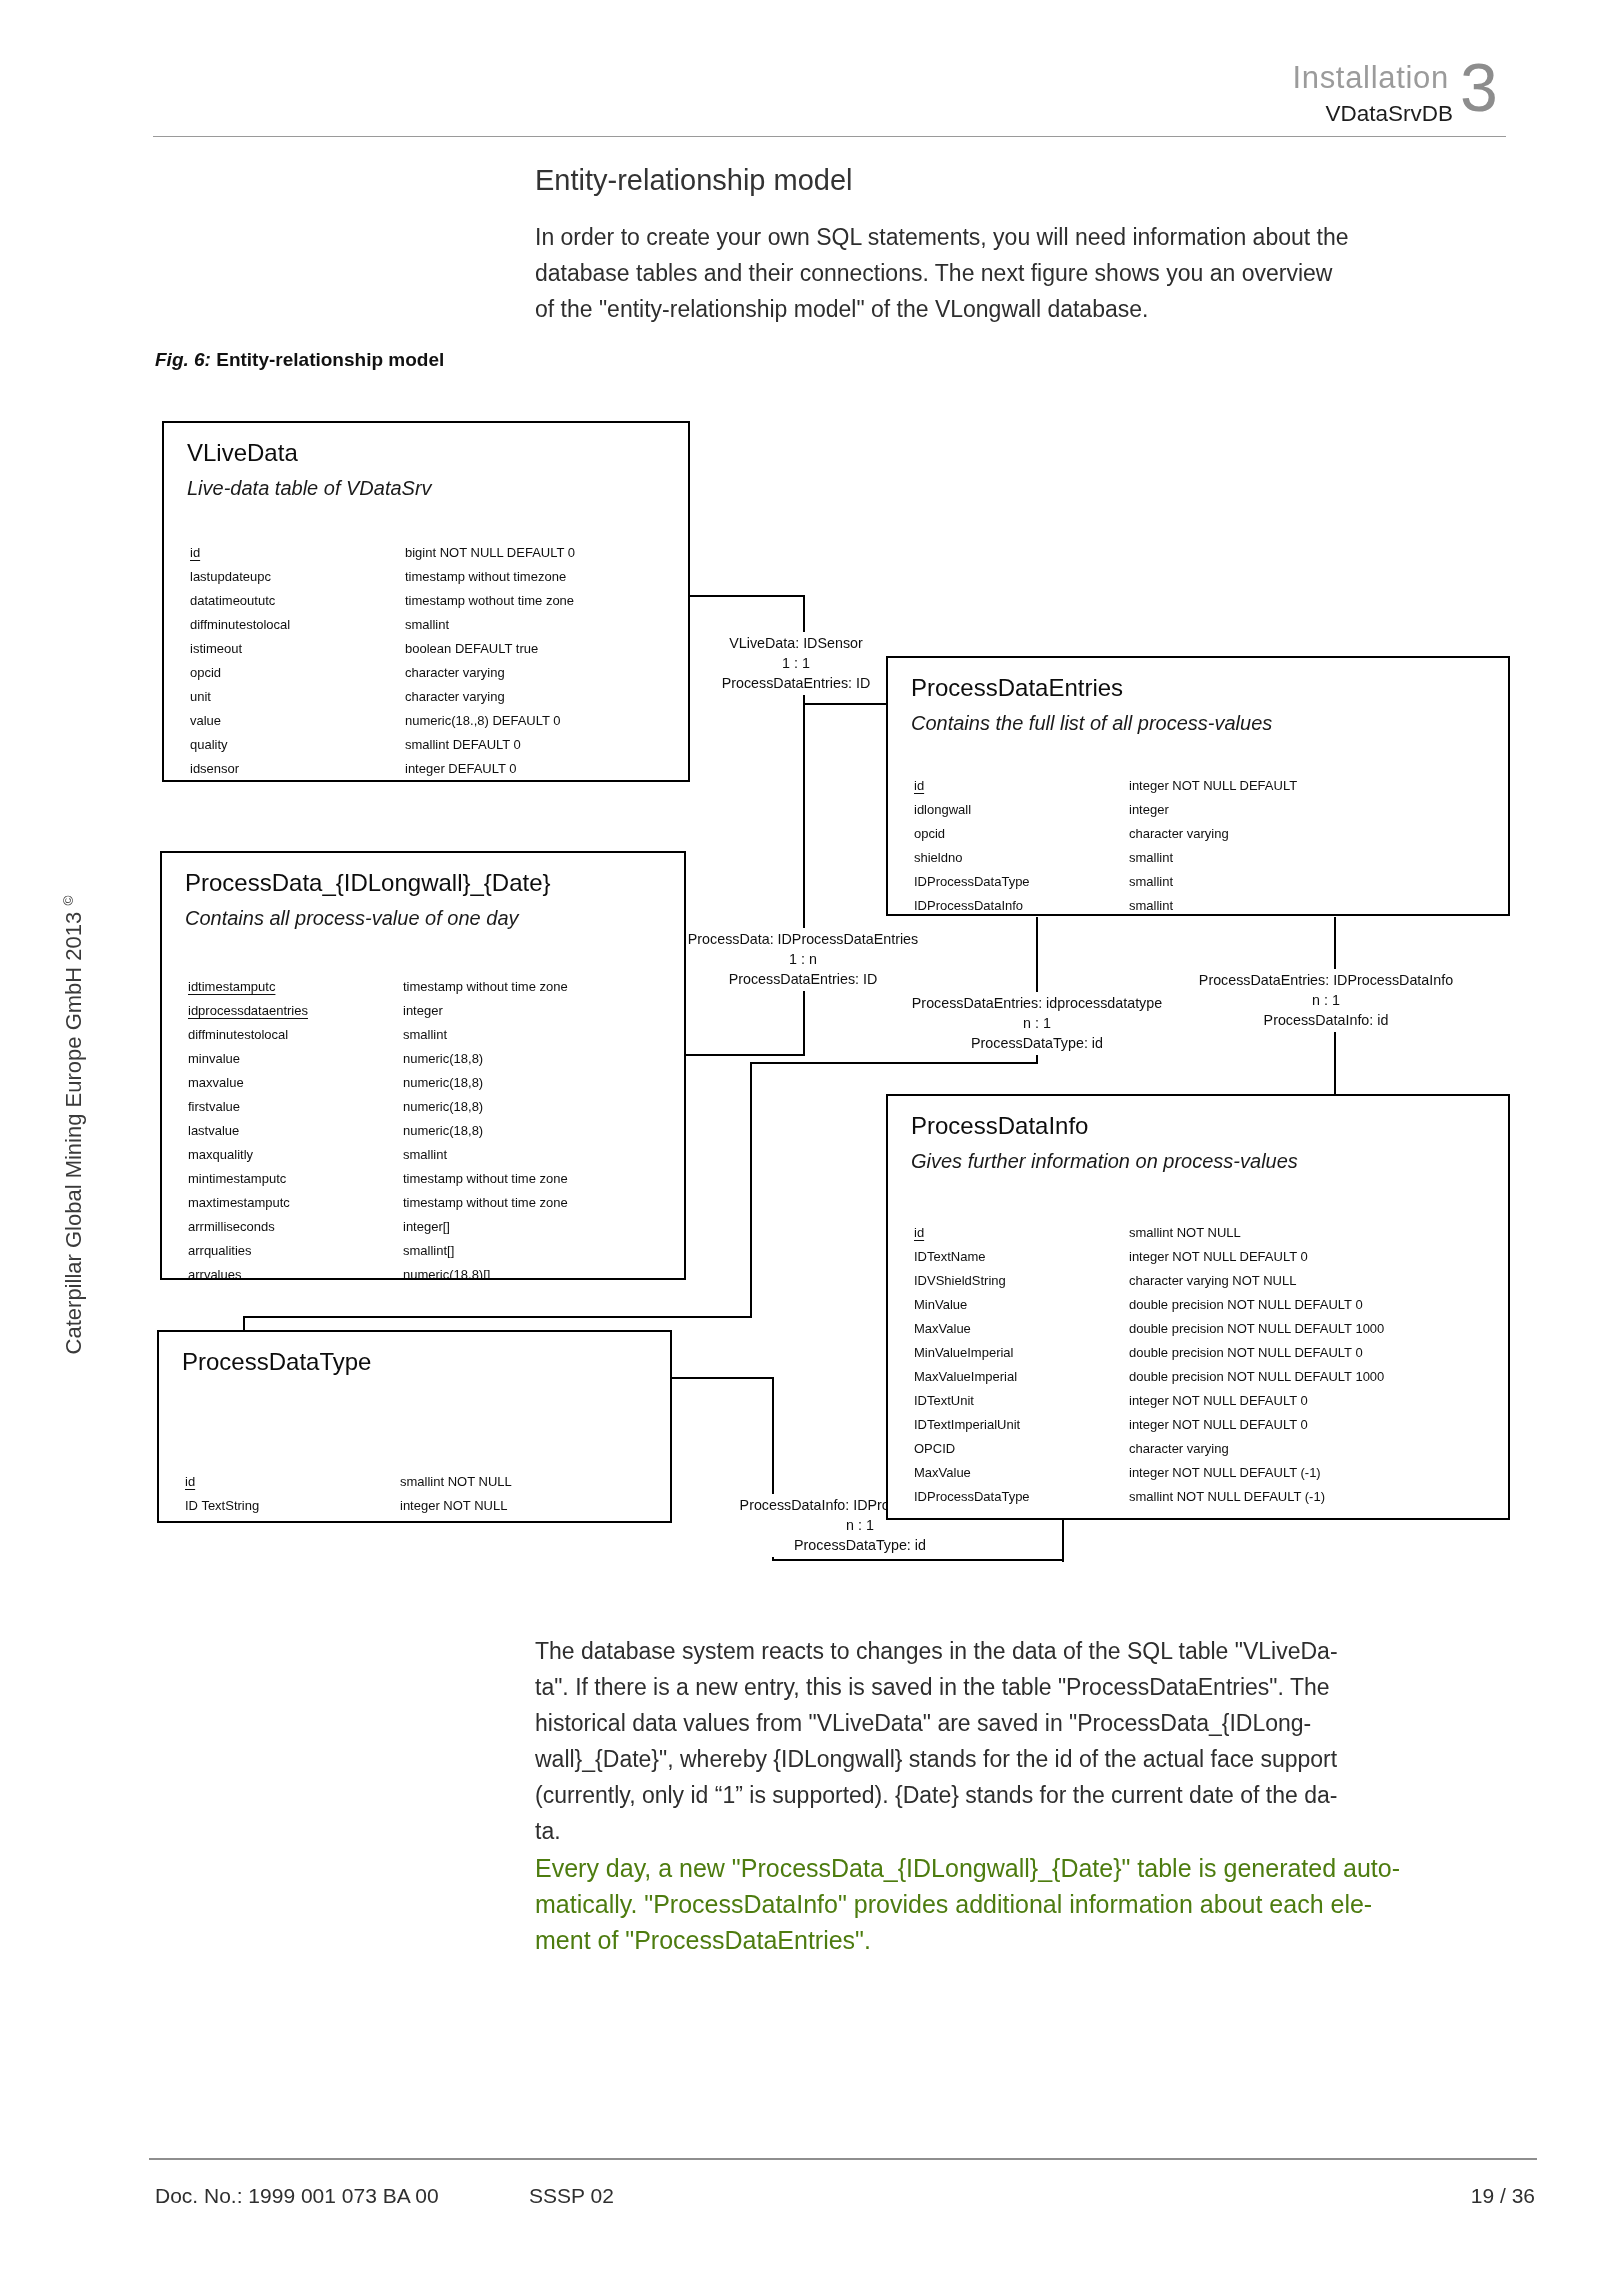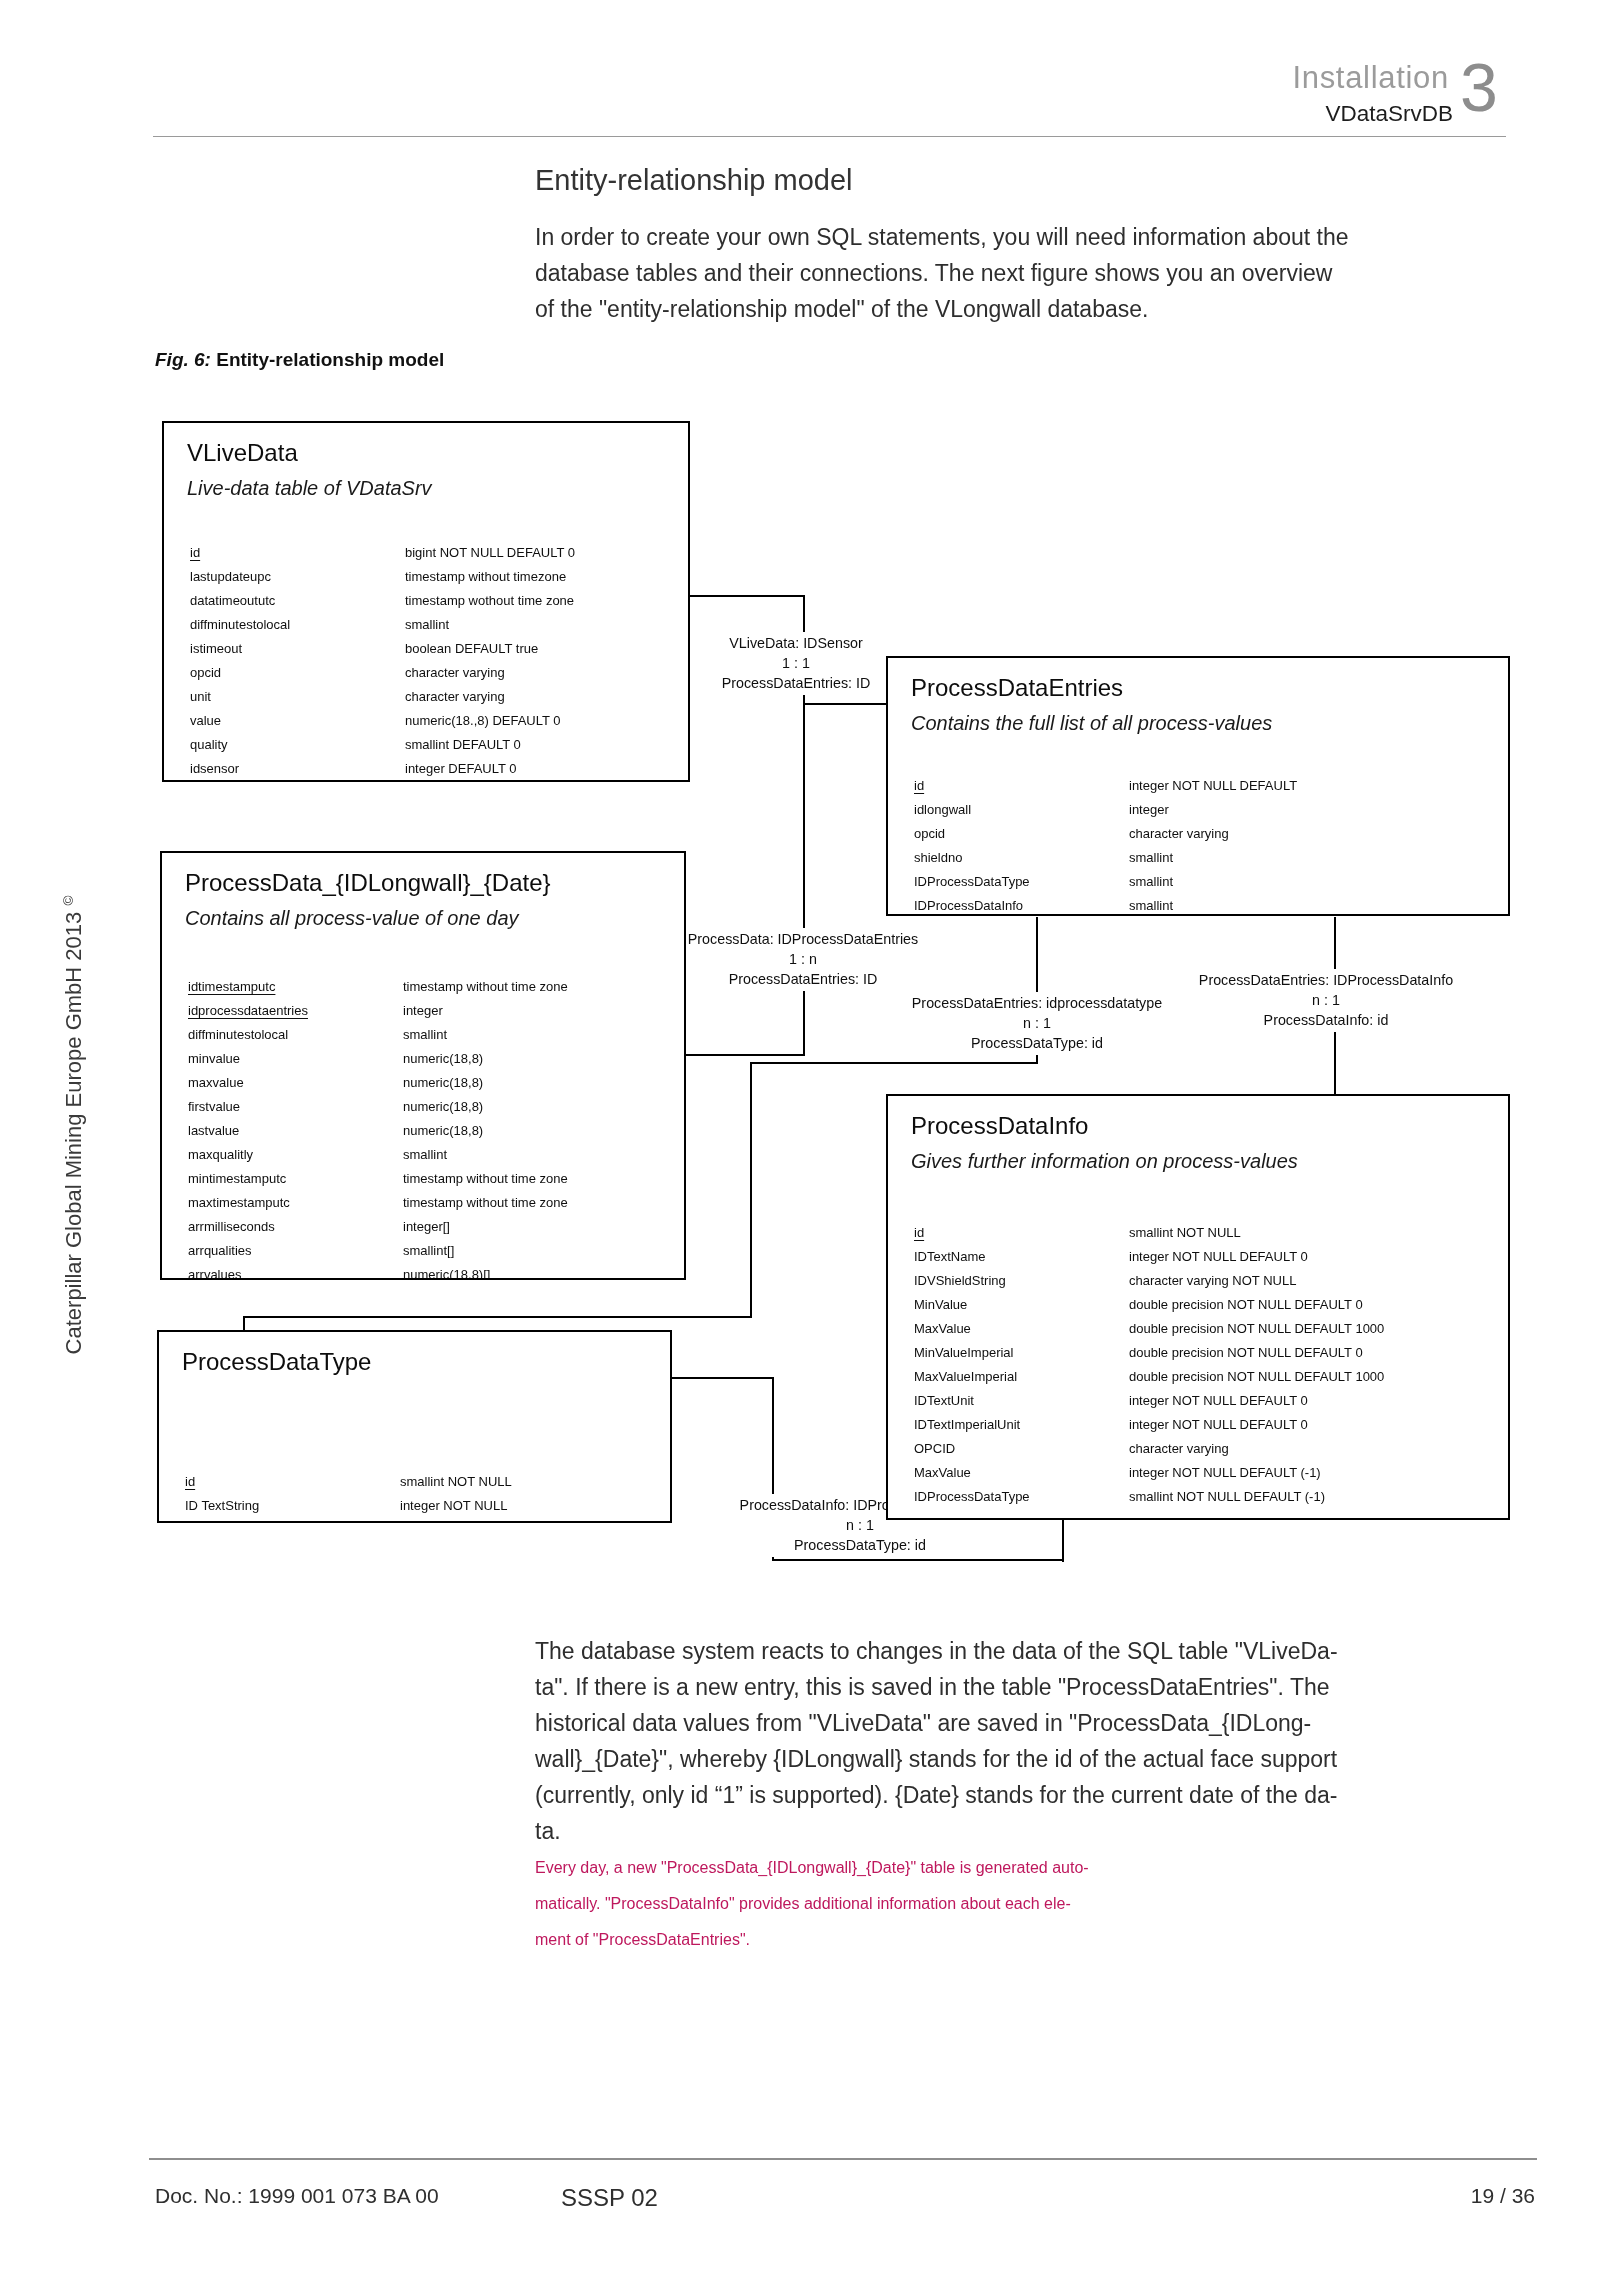--- a/index.html
+++ b/index.html
@@ -80,26 +80,26 @@
   #c2d { left:243px;  top:1316px; width:507px; height:2px; }
   #c2e { left:243px;  top:1316px; width:2px;   height:15.7px; }
   #c3a { left:1334px; top:917px; width:2px;   height:179px; }
   #c5a { left:671px;  top:1377px; width:102px; height:2px; }
   #c5b { left:772px; top:1377px; width:2px;   height:184px; }
   #c5c { left:772px; top:1559px; width:292px; height:2px; }
   #c5d { left:1062px; top:1520px; width:2px;   height:42px; }
 
   
   #body-para1 { position:absolute; left:535px; top:1633px; width:1063px; font-size:23px; line-height:36px; color:#2e2e2e; }
-  #body-para2 { position:absolute; left:535px; top:1850px; width:1063px; font-size:16px; line-height:36px; color:#be185d; }
+  #body-para2 { position:absolute; left:535px; top:1850px; width:1063px; font-size:25px; line-height:36px; color:#4d7c0f; }
 
   
   #ftr-rule { position:absolute; top:2158px; left:149px; width:1388px; height:2px; background:#8e8e8e; }
   #ftr-doc  { position:absolute; top:2184px; left:155px; font-size:21px; color:#2f2f2f; }
-  #ftr-code { position:absolute; top:2184px; left:561px; font-size:24px; color:#2f2f2f; }
+  #ftr-code { position:absolute; top:2184px; left:529px; font-size:21px; color:#2f2f2f; }
   #ftr-page { position:absolute; top:2184px; right:88px; font-size:21px; color:#2f2f2f; }
 </style>
 </head>
 <body>
 
 <div id="page">
 
   <div id="hdr-chapter">Installation</div>
   <div id="hdr-number">3</div>
   <div id="hdr-section">VDataSrvDB</div>

